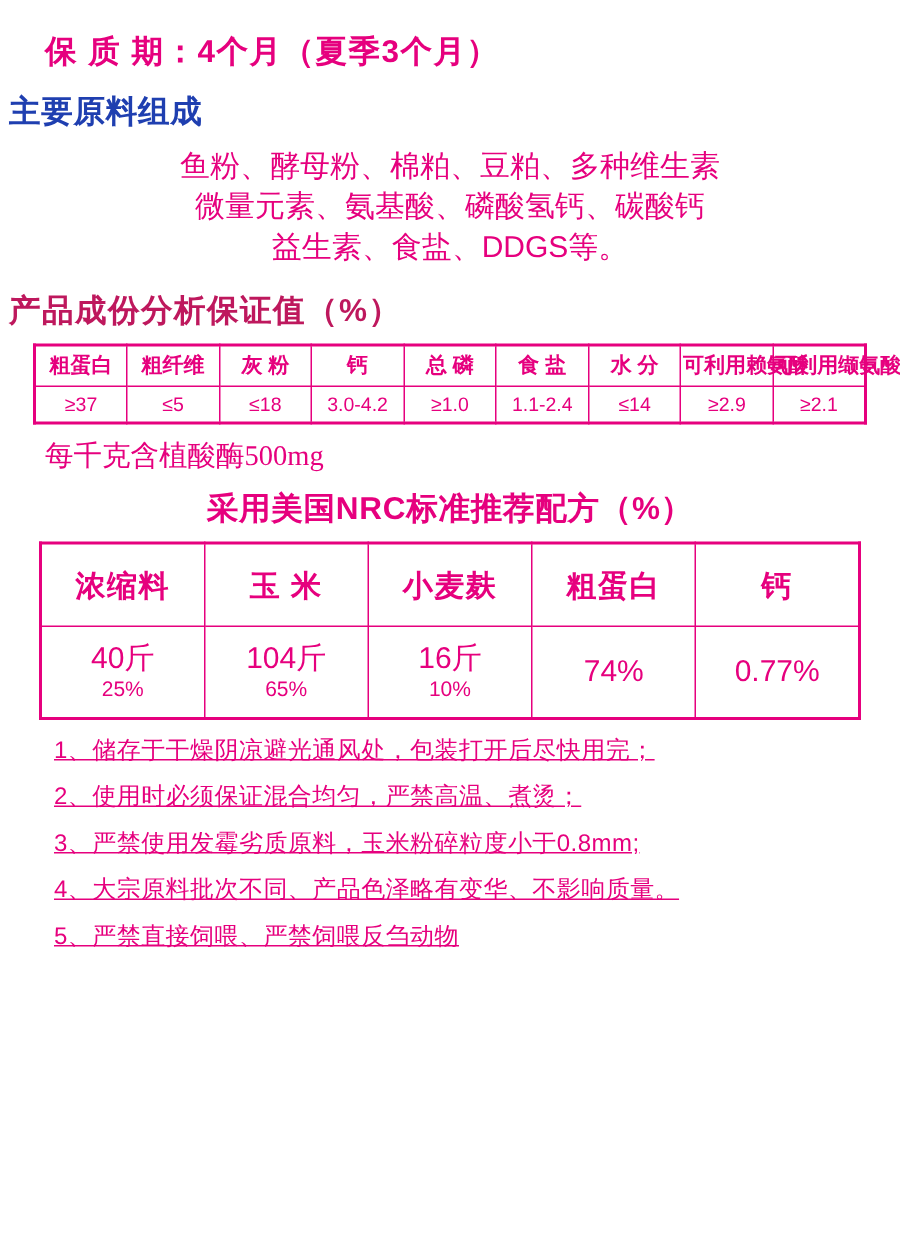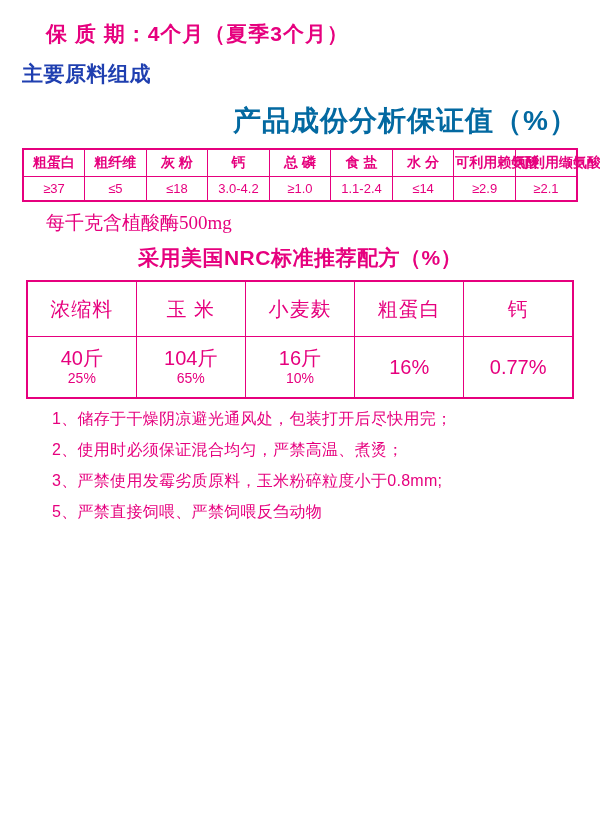--- a/index.html
+++ b/index.html
@@ -13,39 +13,39 @@
     font-family: "Liberation Sans", sans-serif;
     color: #e6007e;
     position: relative;
     overflow: hidden;
   }
   .page {
     width: 600px;
     height: 828px;
     position: relative;
     box-sizing: border-box;
-    padding: 14px 22px;
+    padding: 14px 6px;
   }
 
   
   .shelf-life {
     font-size: 21px;
     font-weight: bold;
     letter-spacing: 1px;
     color: #e6007e;
     margin: 6px 0 0 24px;
     white-space: nowrap;
   }
 
   
   .section-title {
-    text-align: right;
-    font-size: 28px;
-    font-weight: bold;
-    color: #0369a1;
+    text-align: left;
+    font-size: 21px;
+    font-weight: bold;
+    color: #be185d;
     margin-top: 14px;
     letter-spacing: 1px;
   }
   .section-title-blue {
     text-align: left;
     font-size: 21px;
     font-weight: bold;
     color: #1f3fb0;
     margin-top: 12px;
     letter-spacing: 0.5px;
@@ -126,21 +126,21 @@
     table-layout: fixed;
   }
   table.formula td {
     border: 1px solid #e6007e;
     text-align: center;
     color: #e6007e;
     vertical-align: middle;
   }
   table.formula td.h {
     font-size: 20px;
-    font-weight: normal;
+    font-weight: bold;
     height: 52px;
     letter-spacing: 1px;
   }
   table.formula td.h.small {
     font-size: 15px;
     letter-spacing: 0;
     font-weight: bold;
   }
   table.formula td.v {
     height: 56px;
@@ -161,38 +161,44 @@
   
   .notes-title {
     margin: 18px 0 0 32px;
     font-size: 19px;
     font-weight: bold;
     color: #e6007e;
     letter-spacing: 1px;
   }
   .notes-list {
     margin: 6px 0 0 30px;
+    text-decoration: underline;
   }
   .note-item {
     font-size: 16px;
     color: #e6007e;
     margin-top: 10px;
     white-space: nowrap;
     letter-spacing: 0.3px;
   }
 </style>
 </head>
 <body>
 
 <div class="page">
 
   <div class="shelf-life">保 质 期：4个月（夏季3个月）</div>
 
   <div class="section-title-blue">主要原料组成</div>
 
+  <div class="ingredients">
+    <div>鱼粉、酵母粉、棉粕、豆粕、多种维生素</div>
+    <div>微量元素、氨基酸、磷酸氢钙、碳酸钙</div>
+    <div>益生素、食盐、DDGS等。</div>
+  </div>
 
   <div class="section-title">产品成份分析保证值（%）</div>
 
   <div class="guar-wrap">
     <table class="guar">
       <tbody>
           <tr class="hdr">
         <td>粗蛋白</td>
         <td>粗纤维</td>
         <td>灰 粉</td>
@@ -239,30 +245,31 @@
         </td>
         <td class="v">
           <span class="big">104斤</span>
           <span class="sub">65%</span>
         </td>
         <td class="v">
           <span class="big">16斤</span>
           <span class="sub">10%</span>
         </td>
         <td class="v">
-          <span class="big">16%</span>
+          <span class="big">74%</span>
         </td>
         <td class="v">
           <span class="big">0.77%</span>
         </td>
       </tr>
     </tbody>
       </table>
   </div>
 
   <div class="notes-list">
     <div class="note-item">1、储存于干燥阴凉避光通风处，包装打开后尽快用完；</div>
     <div class="note-item">2、使用时必须保证混合均匀，严禁高温、煮烫；</div>
     <div class="note-item">3、严禁使用发霉劣质原料，玉米粉碎粒度小于0.8mm;</div>
+    <div class="note-item">4、大宗原料批次不同、产品色泽略有变华、不影响质量。</div>
     <div class="note-item">5、严禁直接饲喂、严禁饲喂反刍动物</div>
   </div>
 
 </div>
 
 </body></html>

